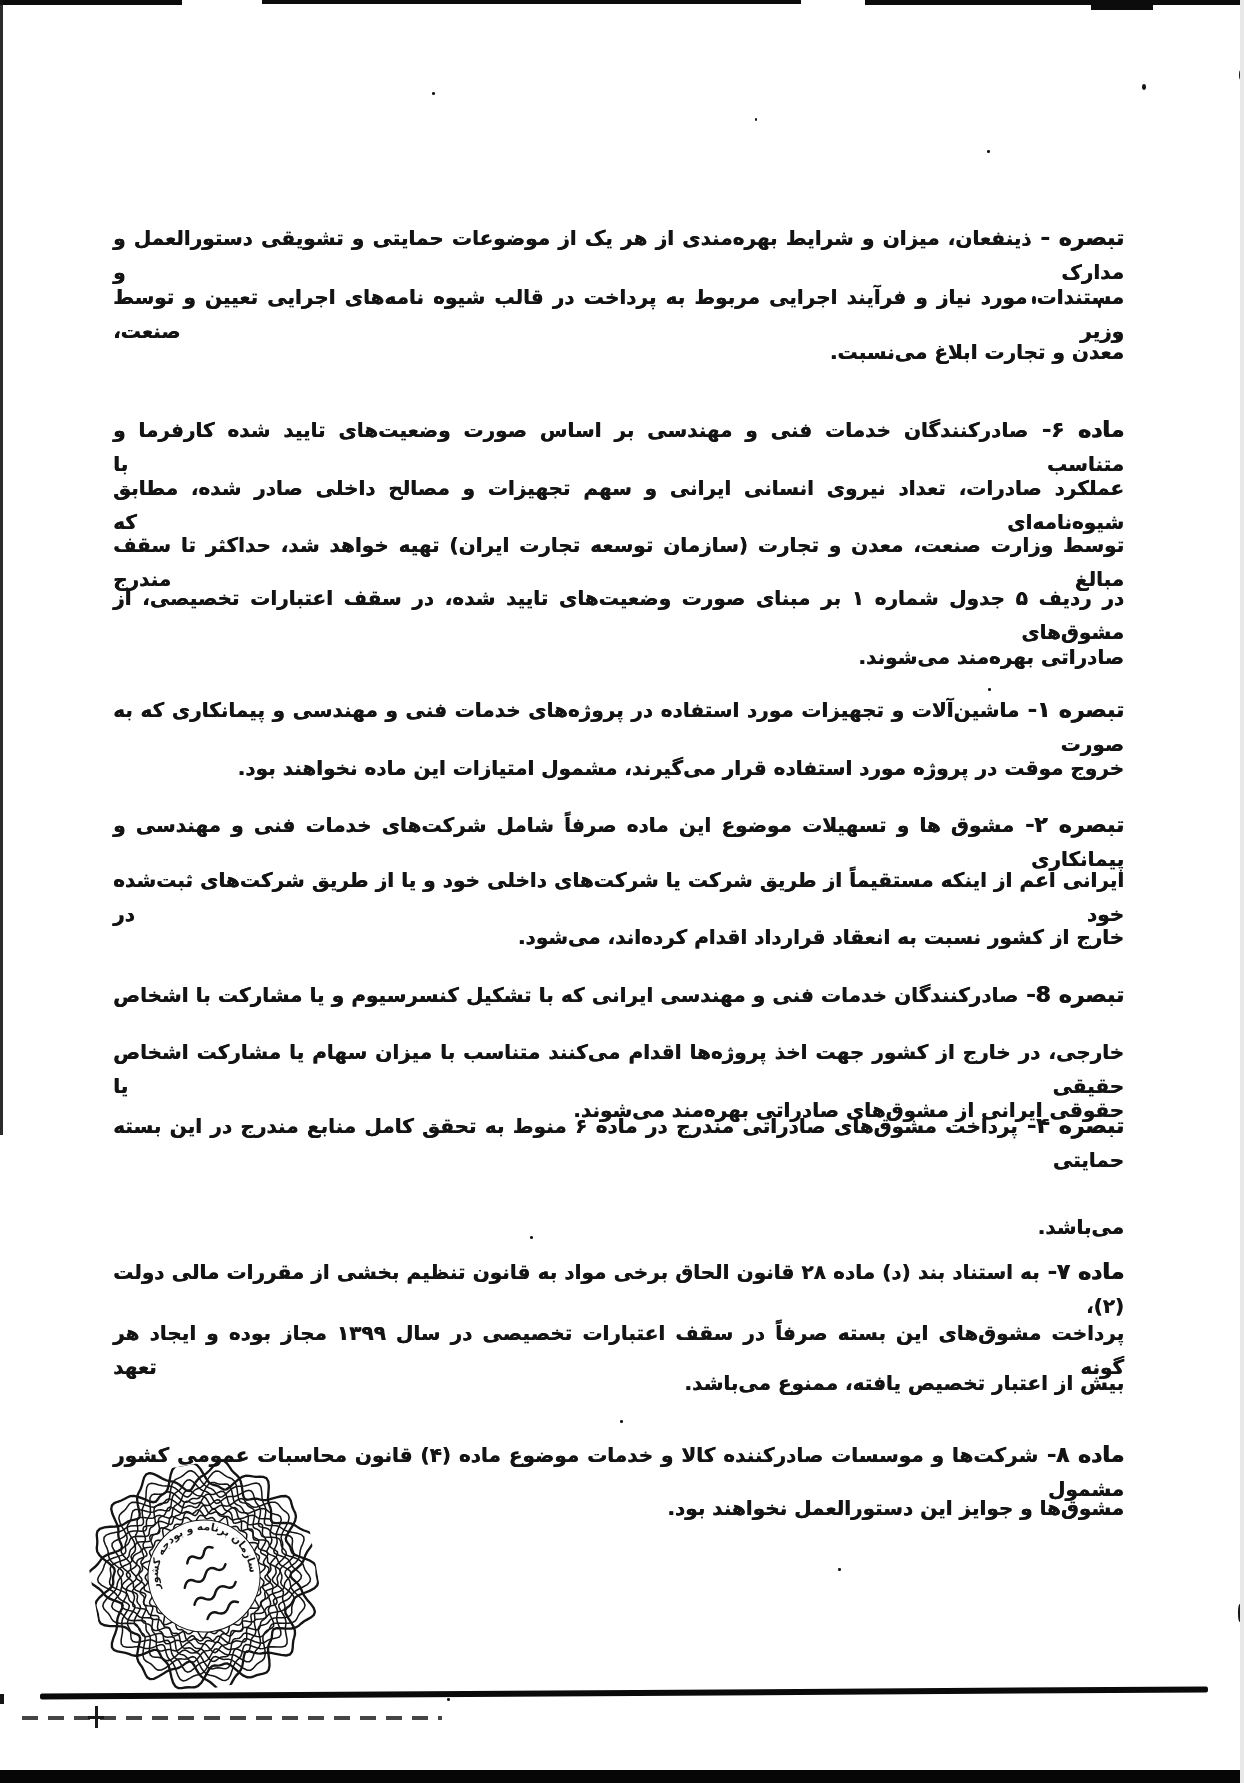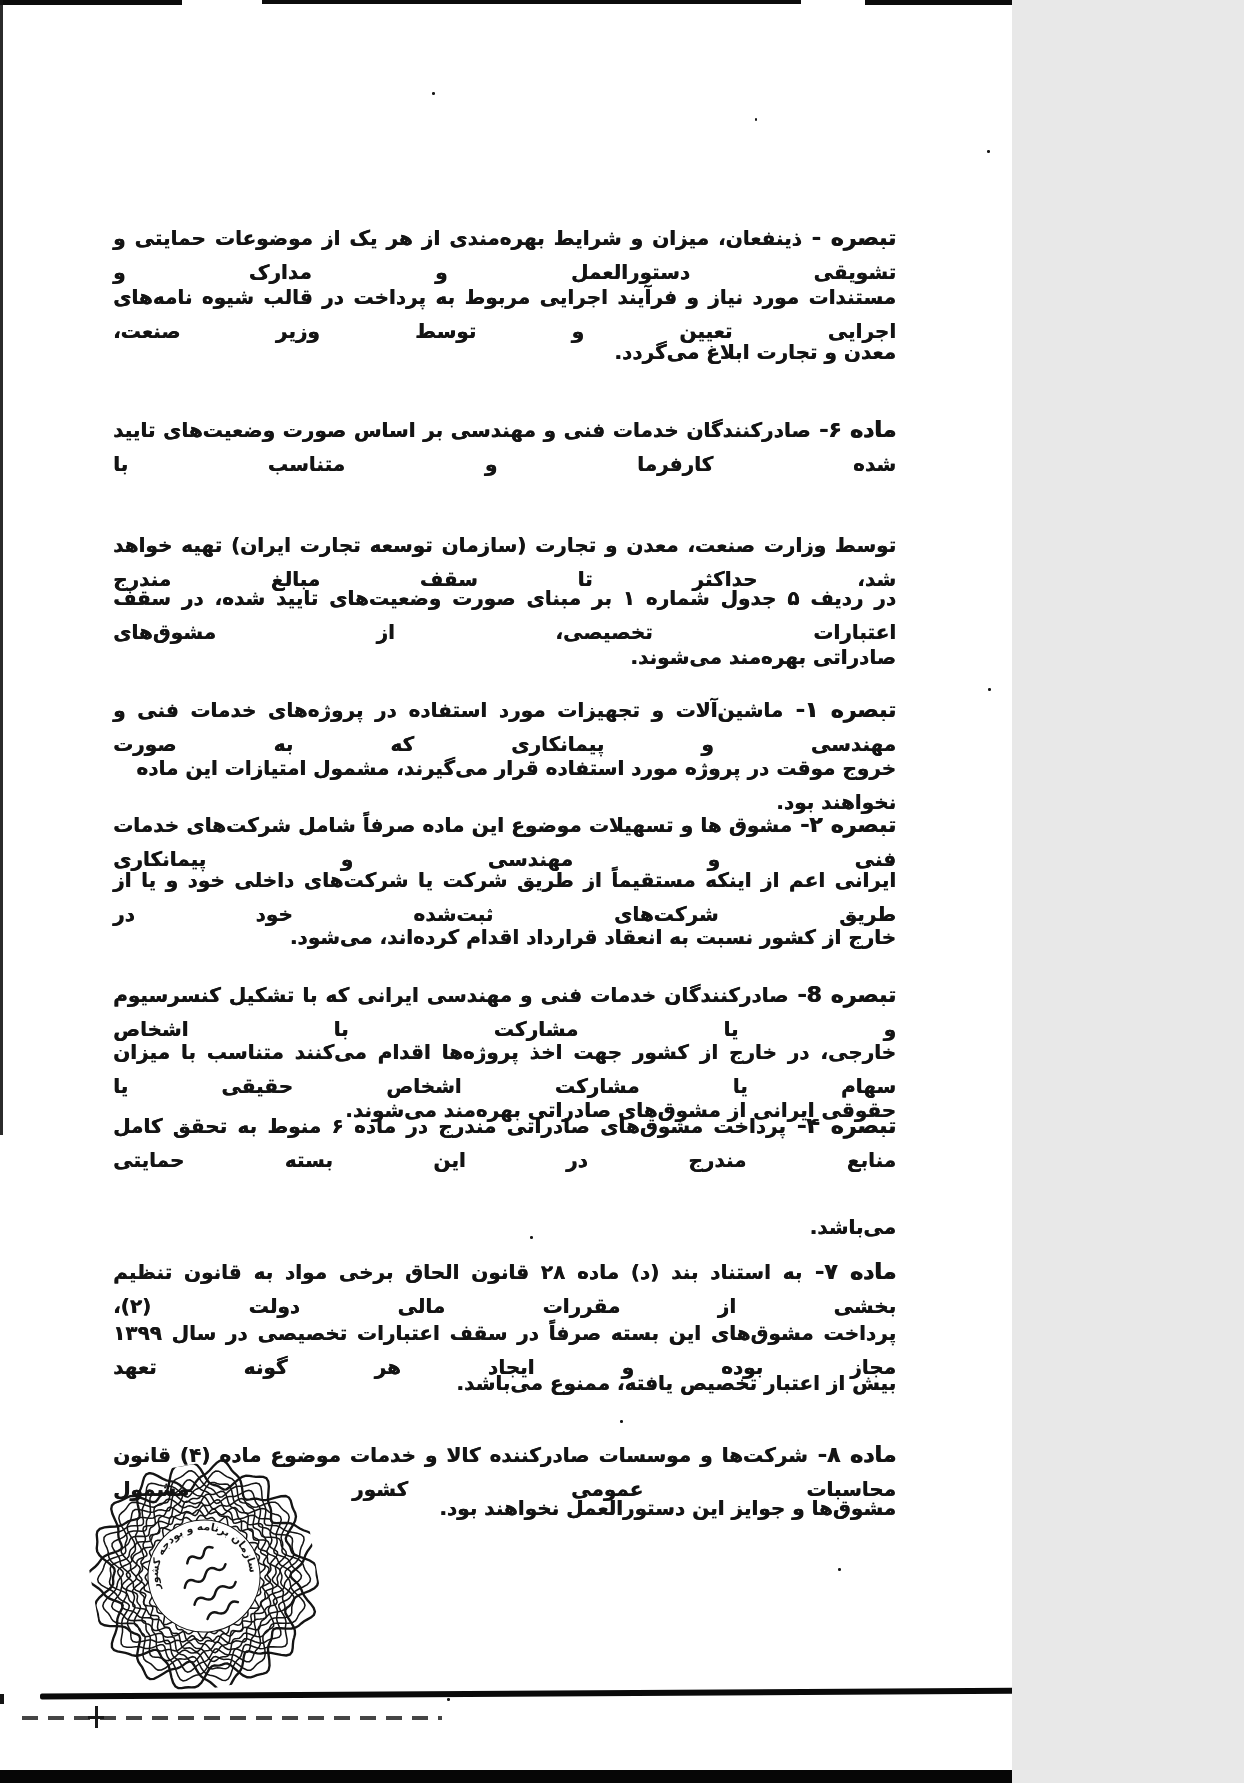--- a/index.html
+++ b/index.html
@@ -1,18 +1,18 @@
 <!DOCTYPE html>
 <html lang="fa"><head>
 <meta charset="utf-8">
 <style>
   html,body{margin:0;padding:0;background:#e8e8e8;}
   .page{
     position:relative;
-    width:1012px;height:1783px;
+    width:1240px;height:1783px;
     background:#ffffff;
     overflow:hidden;
     font-family:"DejaVu Sans",sans-serif;
     color:#151515;
   }
   
   .topbar{position:absolute;top:0;background:#0c0c0c;}
   .topbar.s1{left:0;width:182px;height:5px;}
   .topbar.s2{left:262px;width:539px;height:4px;}
   .topbar.s3{left:865px;width:379px;height:5px;}
@@ -65,22 +65,23 @@
   <div class="topbar s1"></div>
   <div class="topbar s2"></div>
   <div class="topbar s3"></div>
   <div class="topbar s4"></div>
   <div class="edge-left"></div>
   <div class="edge-left2"></div>
 
   <div class="doc-text">
       <div class="tline just" style="top: 221px;"><span class="lead">تبصره - </span>ذینفعان، میزان و شرایط بهره‌مندی از هر یک از موضوعات حمایتی و تشویقی دستورالعمل و مدارک و</div>
       <div class="tline just" style="top: 280px;">مستندات مورد نیاز و فرآیند اجرایی مربوط به پرداخت در قالب شیوه نامه‌های اجرایی تعیین و توسط وزیر صنعت،</div>
-      <div class="tline endline" style="top: 335px;">معدن و تجارت ابلاغ می‌گردد.</div>
+      <div class="tline endline" style="top: 335px;">معدن و تجارت ابلاغ می‌نسبت.</div>
       <div class="tline just" style="top: 413px;"><span class="lead">ماده ۶- </span>صادرکنندگان خدمات فنی و مهندسی بر اساس صورت وضعیت‌های تایید شده کارفرما و متناسب با</div>
+      <div class="tline just" style="top: 471px;">عملکرد صادرات، تعداد نیروی انسانی ایرانی و سهم تجهیزات و مصالح داخلی صادر شده، مطابق شیوه‌نامه‌ای که</div>
       <div class="tline just" style="top: 528px;">توسط وزارت صنعت، معدن و تجارت (سازمان توسعه تجارت ایران) تهیه خواهد شد، حداکثر تا سقف مبالغ مندرج</div>
       <div class="tline just" style="top: 581px;">در ردیف ۵ جدول شماره ۱ بر مبنای صورت وضعیت‌های تایید شده، در سقف اعتبارات تخصیصی، از مشوق‌های</div>
       <div class="tline endline" style="top: 640px;">صادراتی بهره‌مند می‌شوند.</div>
       <div class="tline just" style="top: 693px;"><span class="lead">تبصره ۱- </span>ماشین‌آلات و تجهیزات مورد استفاده در پروژه‌های خدمات فنی و مهندسی و پیمانکاری که به صورت</div>
       <div class="tline endline" style="top: 751px;">خروج موقت در پروژه مورد استفاده قرار می‌گیرند، مشمول امتیازات این ماده نخواهند بود.</div>
       <div class="tline just" style="top: 808px;"><span class="lead">تبصره ۲- </span>مشوق ها و تسهیلات موضوع این ماده صرفاً شامل شرکت‌های خدمات فنی و مهندسی و پیمانکاری</div>
       <div class="tline just" style="top: 863px;">ایرانی اعم از اینکه مستقیماً از طریق شرکت یا شرکت‌های داخلی خود و یا از طریق شرکت‌های ثبت‌شده خود در</div>
       <div class="tline endline" style="top: 920px;">خارج از کشور نسبت به انعقاد قرارداد اقدام کرده‌اند، می‌شود.</div>
       <div class="tline just" style="top: 978px;"><span class="lead">تبصره 8- </span>صادرکنندگان خدمات فنی و مهندسی ایرانی که با تشکیل کنسرسیوم و یا مشارکت با اشخاص</div>
       <div class="tline endline" style="top: 1093px;">حقوقی ایرانی از مشوق‌های صادراتی بهره‌مند می‌شوند.</div>

